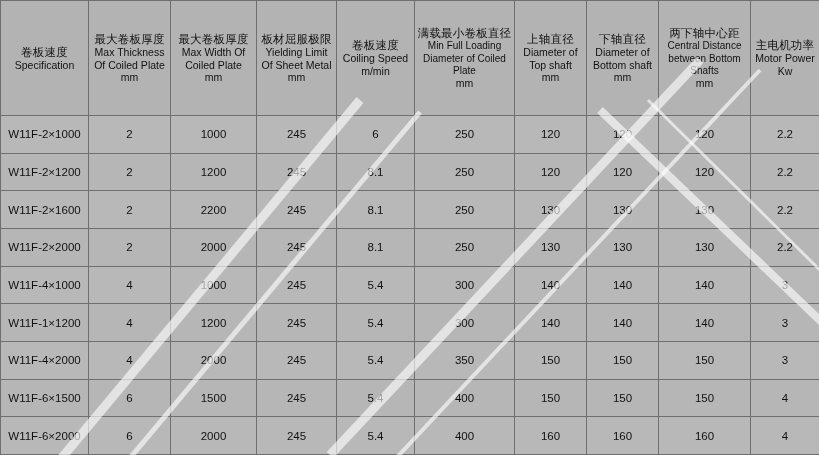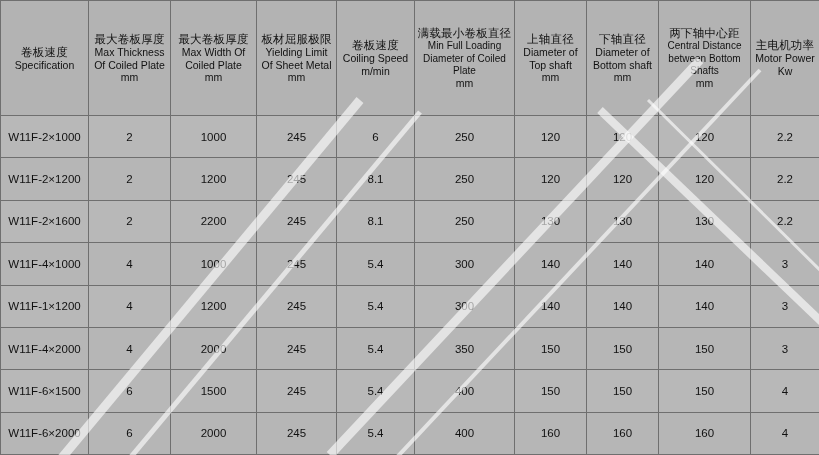--- a/index.html
+++ b/index.html
@@ -182,20 +182,32 @@
         <td>2200</td>
         <td>245</td>
         <td>8.1</td>
         <td>250</td>
         <td>130</td>
         <td>130</td>
         <td>130</td>
         <td>2.2</td>
       </tr>
       <tr>
+        <td class="spec-name">W11F-2×2000</td>
+        <td>2</td>
+        <td>2000</td>
+        <td>245</td>
+        <td>8.1</td>
+        <td>250</td>
+        <td>130</td>
+        <td>130</td>
+        <td>130</td>
+        <td>2.2</td>
+      </tr>
+      <tr>
         <td class="spec-name">W11F-4×1000</td>
         <td>4</td>
         <td>1000</td>
         <td>245</td>
         <td>5.4</td>
         <td>300</td>
         <td>140</td>
         <td>140</td>
         <td>140</td>
         <td>3</td>

